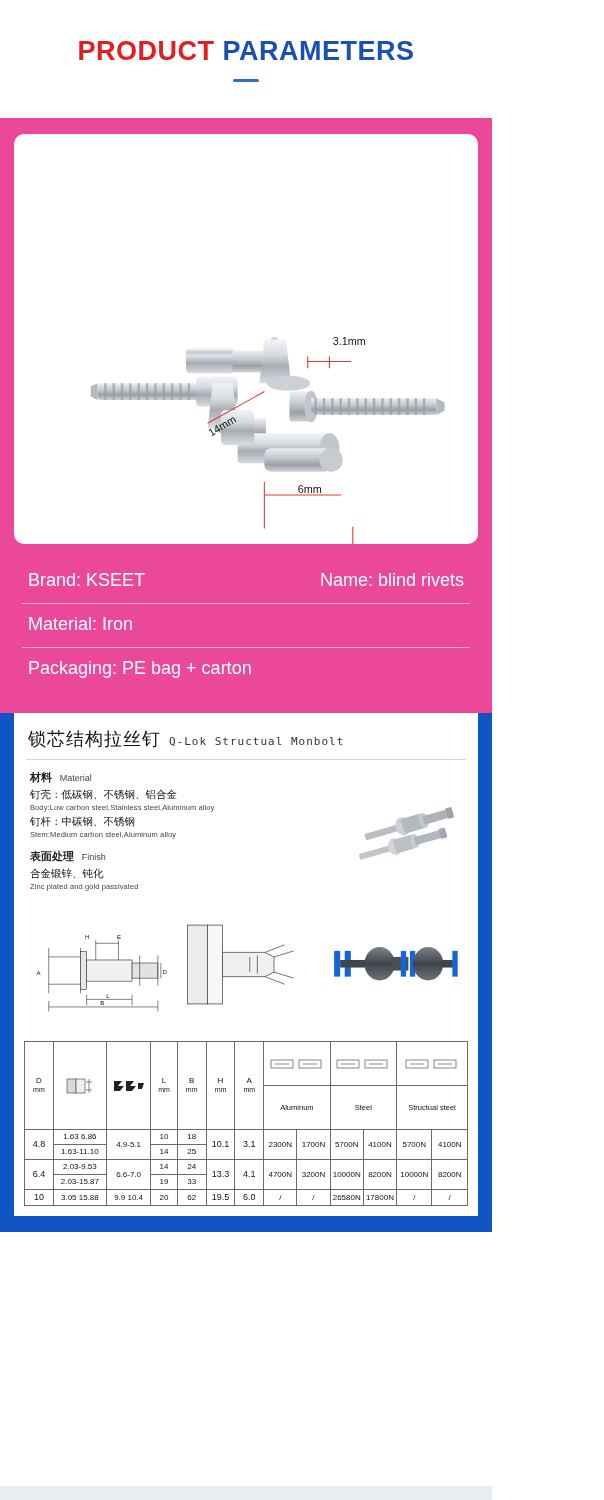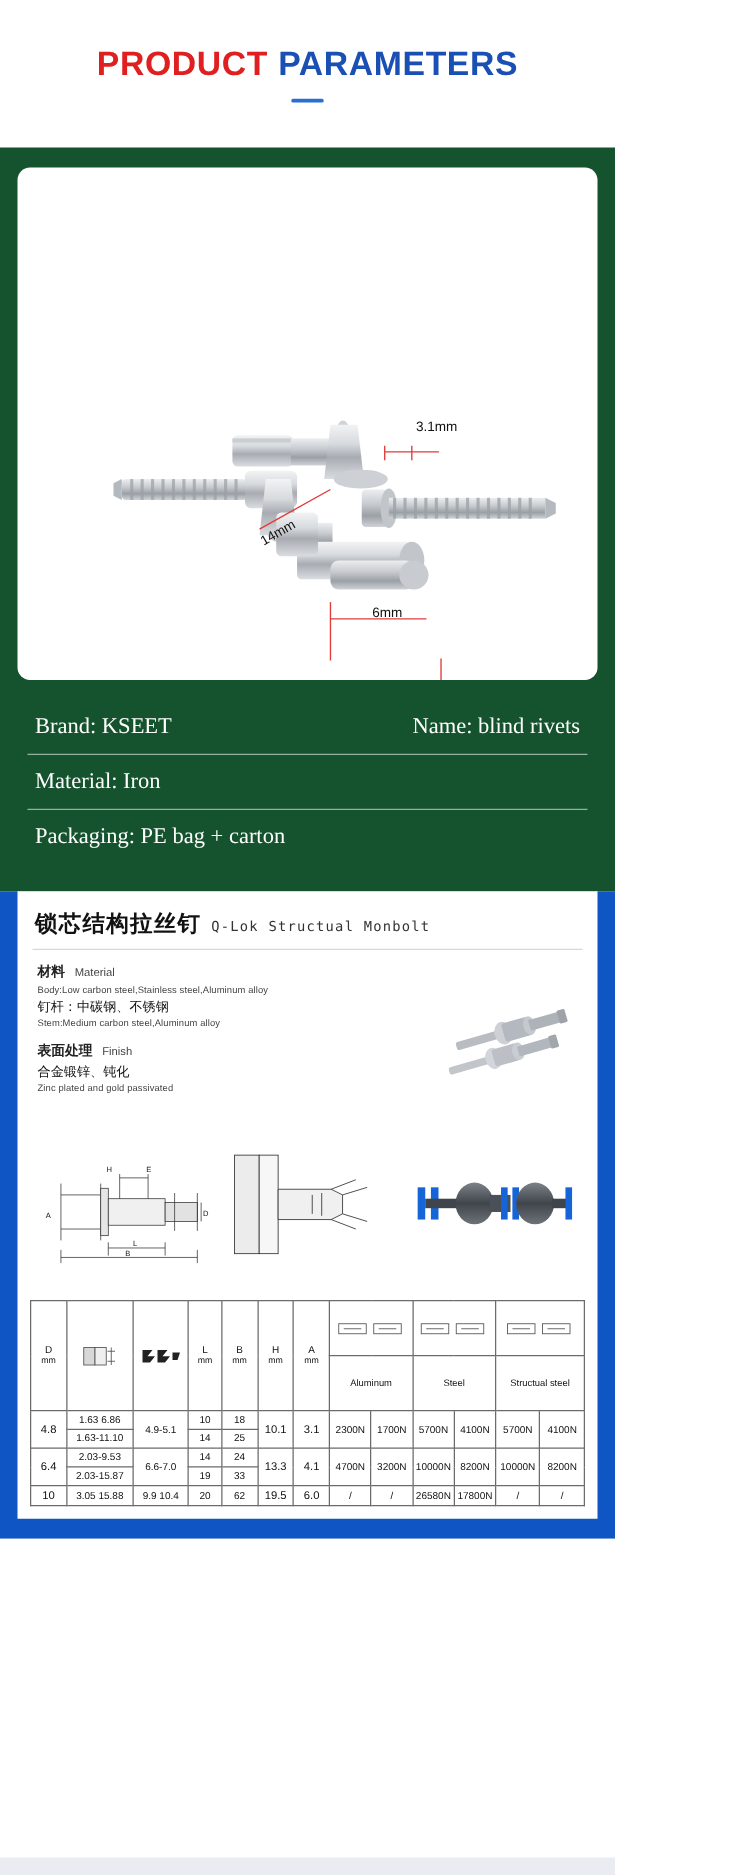--- a/index.html
+++ b/index.html
@@ -36,21 +36,21 @@
   .title-underline {
     margin-top: 12px;
     width: 26px;
     height: 3px;
     background: #2a6fd0;
     border-radius: 2px;
   }
 
   
   .blue-panel {
-    background: #14532d;
+    background: #ec4899;
     padding: 16px 14px 18px 14px;
   }
   .photo-card {
     background: #ffffff;
     border-radius: 10px;
     height: 410px;
     position: relative;
     overflow: hidden;
   }
 
@@ -61,21 +61,20 @@
     padding: 16px 8px 4px 8px;
     color: #ffffff;
   }
   .spec-row {
     display: flex;
     justify-content: space-between;
     align-items: center;
     font-size: 18px;
     padding: 10px 6px 12px 6px;
     border-bottom: 1px solid rgba(255,255,255,0.55);
-    font-family: Liberation Serif, serif;
   }
   .spec-row:last-child { border-bottom: none; }
   .spec-row .cell { white-space: nowrap; }
   .spec-row .cell.left { text-align: left; }
   .spec-row .cell.right { text-align: right; }
   .spec-row.single { display: block; }
 
   
   .sheet-wrap {
     background: #0f55c4;
@@ -86,21 +85,21 @@
     padding: 12px 10px 10px 10px;
   }
   .sheet-title {
     display: flex;
     align-items: baseline;
     gap: 8px;
     padding: 2px 4px 8px 4px;
   }
   .sheet-title .cn {
     font-size: 18px;
-    font-weight: bold;
+    font-weight: normal;
     color: #111;
     letter-spacing: 1px;
   }
   .sheet-title .en {
     font-size: 11px;
     color: #333;
     letter-spacing: 1px;
     font-family: "DejaVu Sans Mono", monospace;
   }
   .sheet-rule {
@@ -326,20 +325,21 @@
         <span class="en">Q-Lok Structual Monbolt</span>
       </div>
       <div class="sheet-rule"></div>
 
       <div class="mat-block">
         <div class="mat-text">
           <div class="mat-head">
             <span class="cn">材料</span>
             <span class="en">Material</span>
           </div>
+          <div class="mat-line-cn">钉壳：低碳钢、不锈钢、铝合金</div>
           <div class="mat-line-en">Body:Low carbon steel,Stainless steel,Aluminum alloy</div>
           <div class="mat-line-cn">钉杆：中碳钢、不锈钢</div>
           <div class="mat-line-en">Stem:Medium carbon steel,Aluminum alloy</div>
           <div class="mat-gap"></div>
           <div class="mat-head">
             <span class="cn">表面处理</span>
             <span class="en">Finish</span>
           </div>
           <div class="mat-line-cn">合金锻锌、钝化</div>
           <div class="mat-line-en">Zinc plated and gold passivated</div>

